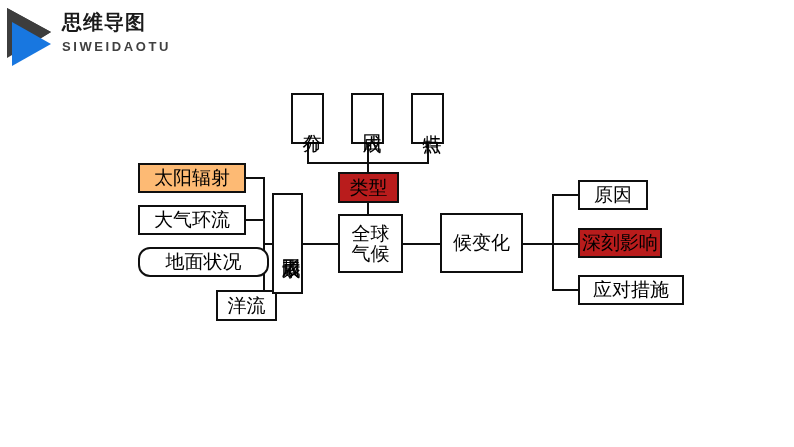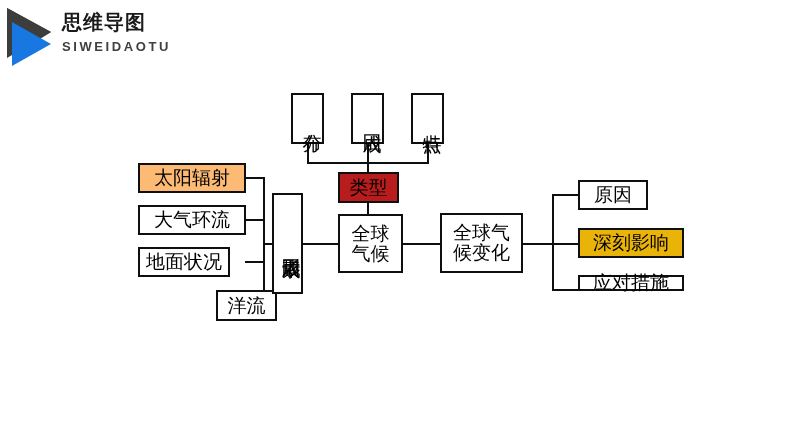--- a/index.html
+++ b/index.html
@@ -147,43 +147,42 @@
     </div>
     <div class="node" style="left: 338px; top: 172px; width: 61px; height: 31px; font-size: 19px; border-color: rgb(15, 15, 15); background: #b91c1c;">
       <span>类型</span>
     </div>
     <div class="node" style="left: 138px; top: 163px; width: 108px; height: 30px; font-size: 19px; border-color: rgb(15, 15, 15); background: #fdba74;">
       <span>太阳辐射</span>
     </div>
     <div class="node" style="left: 138px; top: 205px; width: 108px; height: 30px; font-size: 19px; border-color: rgb(15, 15, 15); background: rgb(255, 255, 255);">
       <span>大气环流</span>
     </div>
-    <div class="node" style="left: 138px; top: 247px; width: 92px; height: 30px; font-size: 19px; border-color: rgb(15, 15, 15); background: rgb(255, 255, 255);">
+    <div class="node" style="left: 138px; top: 247px; width: 131px; height: 30px; font-size: 19px; border-color: rgb(15, 15, 15); background: rgb(255, 255, 255); border-radius: 12px;">
       <span>地面状况</span>
     </div>
     <div class="node" style="left: 185px; top: 290px; width: 61px; height: 31px; font-size: 19px; border-color: rgb(15, 15, 15); background: rgb(255, 255, 255); margin-left: 31px;">
       <span>洋流</span>
     </div>
     <div class="node" style="left: 272px; top: 193px; width: 31px; height: 101px; font-size: 19px; border-color: rgb(15, 15, 15); background: rgb(255, 255, 255);">
       <span class="vert">形成因素</span>
     </div>
     <div class="node" style="left: 338px; top: 214px; width: 65px; height: 59px; font-size: 19px; border-color: rgb(15, 15, 15); background: rgb(255, 255, 255);">
       <span>
         <div>全球</div>
         <div>气候</div>
       </span>
     </div>
     <div class="node" style="left: 440px; top: 213px; width: 83px; height: 60px; font-size: 19px; border-color: rgb(15, 15, 15); background: rgb(255, 255, 255);">
       <span>
-        <div>全球气</div>
         <div>候变化</div>
       </span>
     </div>
     <div class="node" style="left: 578px; top: 180px; width: 70px; height: 30px; font-size: 19px; border-color: rgb(15, 15, 15); background: rgb(255, 255, 255);">
       <span>原因</span>
     </div>
-    <div class="node" style="left: 578px; top: 228px; width: 106px; height: 30px; font-size: 19px; border-color: rgb(15, 15, 15); background: #eab308;">
+    <div class="node" style="left: 578px; top: 228px; width: 84px; height: 30px; font-size: 19px; border-color: rgb(15, 15, 15); background: #b91c1c;">
       <span>深刻影响</span>
     </div>
-    <div class="node" style="left: 578px; top: 275px; width: 106px; height: 16px; font-size: 19px; border-color: rgb(15, 15, 15); background: rgb(255, 255, 255);">
+    <div class="node" style="left: 578px; top: 275px; width: 106px; height: 30px; font-size: 19px; border-color: rgb(15, 15, 15); background: rgb(255, 255, 255);">
       <span>应对措施</span>
     </div>
   </div>
 
 </body></html>

